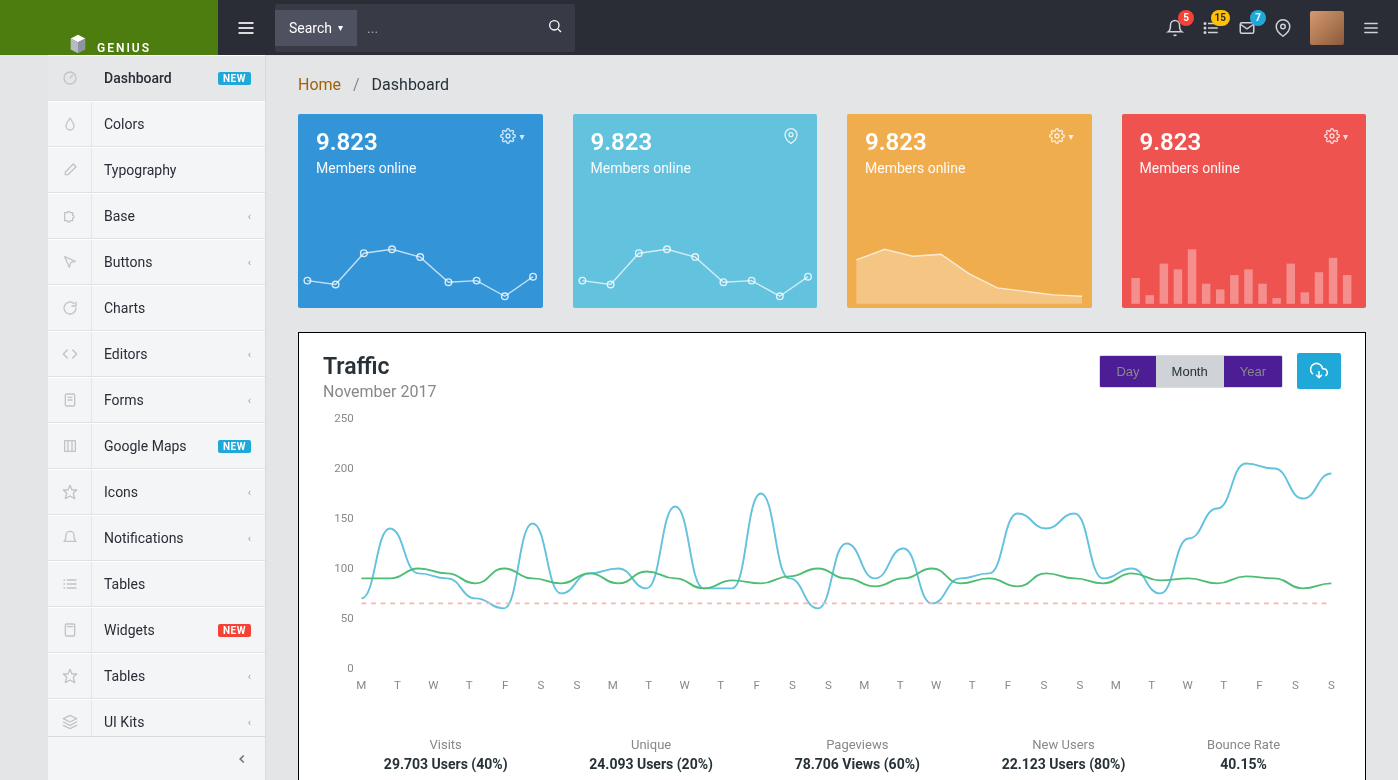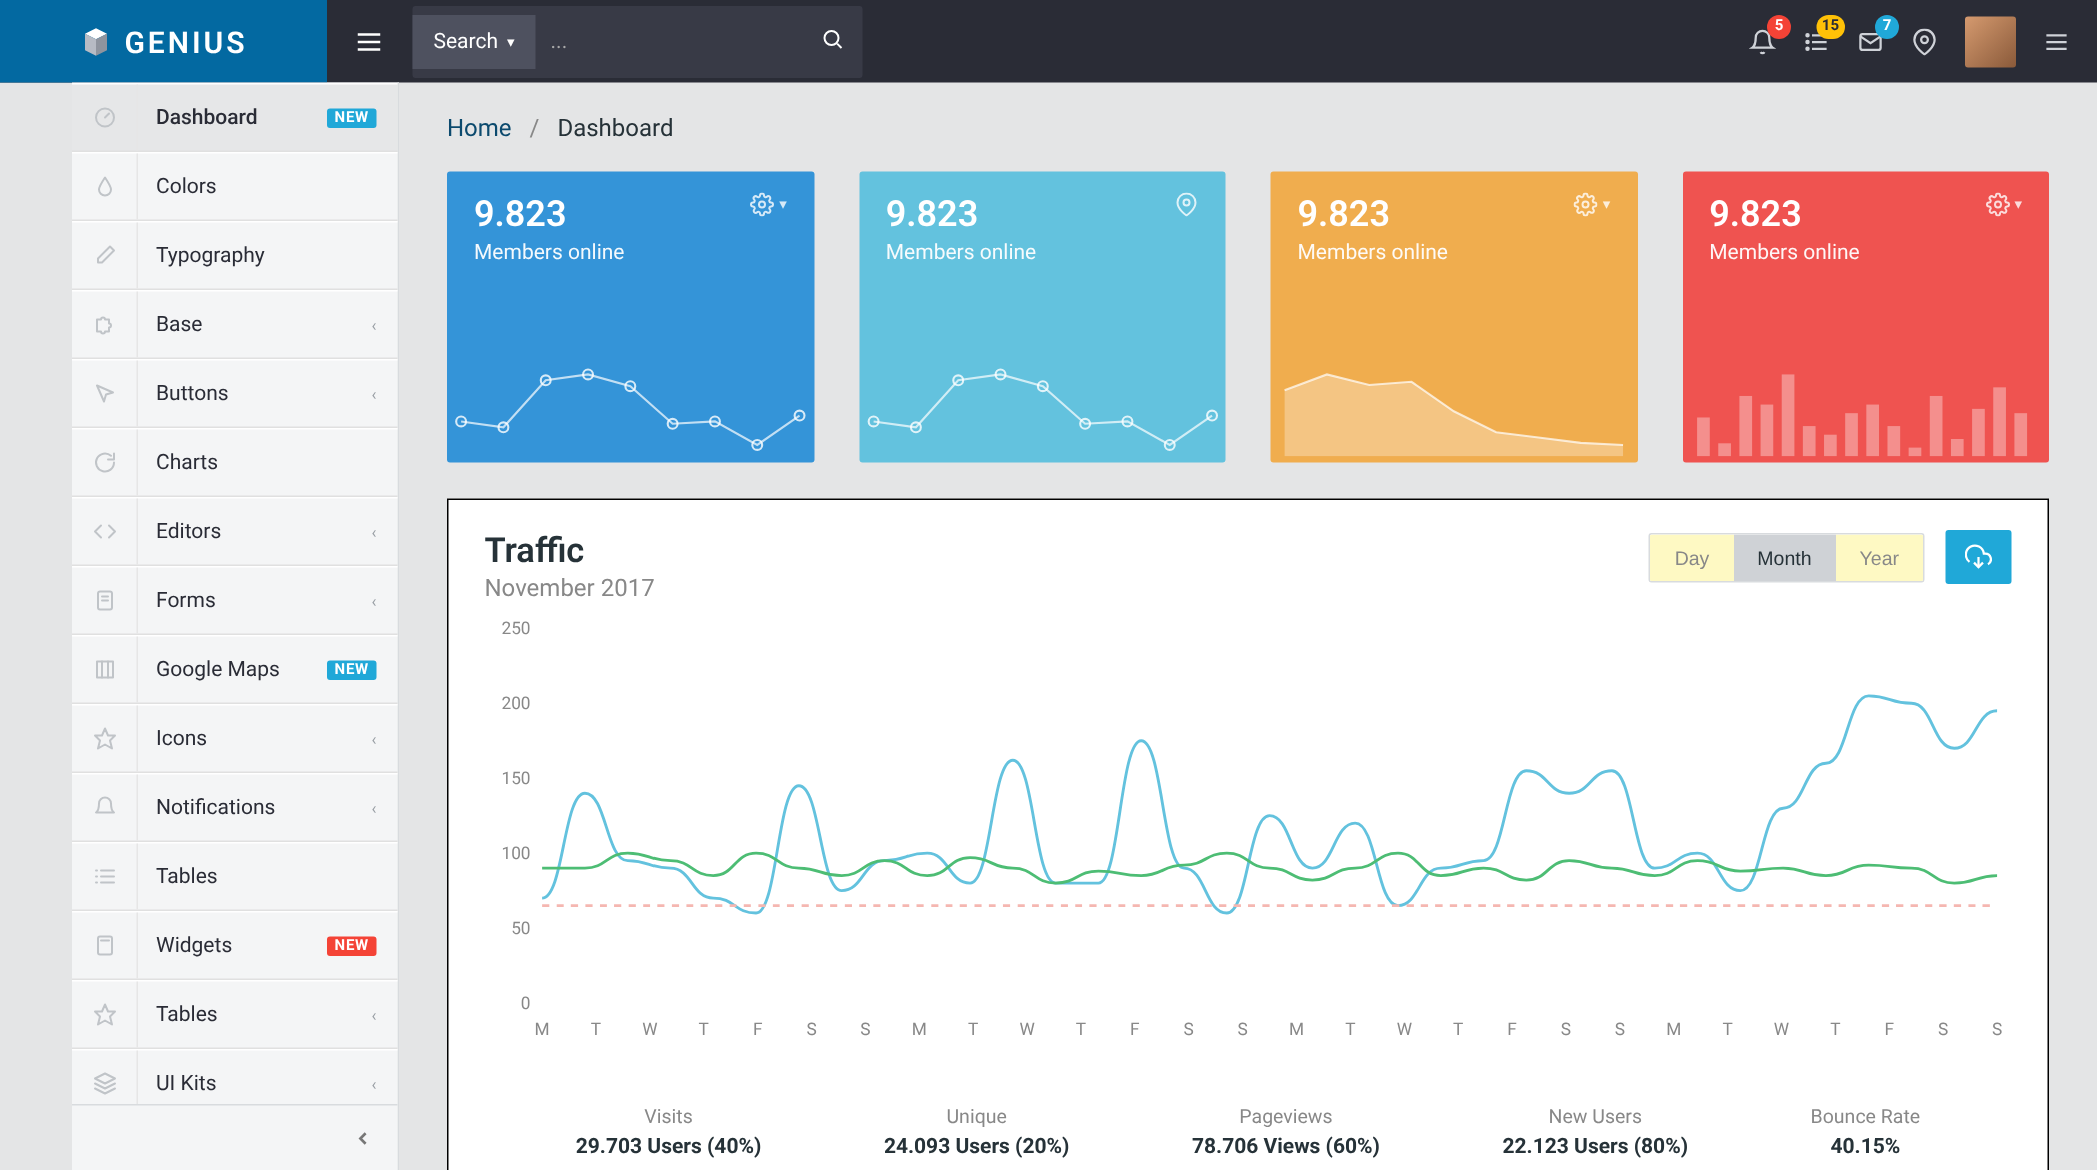--- a/index.html
+++ b/index.html
@@ -1,20 +1,20 @@
 <!DOCTYPE html>
 <html><head>
 <meta charset="utf-8">
 <style>
   * { box-sizing: border-box; margin: 0; padding: 0; }
   body { font-family: -apple-system, "Segoe UI", Roboto, "Helvetica Neue", Arial, sans-serif; background: #e4e5e6; color: #263238; font-size: 14px; overflow: hidden; }
   .app { display: flex; flex-direction: column; height: 780px; width: 1398px; }
   
   .header { height: 55px; background: #2a2c36; display: flex; align-items: center; color: #fff; }
-  .brand { width: 218px; height: 55px; background: #0369a1; display:flex; align-items:center; justify-content:center; gap:8px; font-weight:600; letter-spacing:2px; font-size:20px; }
+  .brand { width: 218px; height: 55px; background: #4d7c0f; display:flex; align-items:flex-end; justify-content:center; gap:8px; font-weight:600; letter-spacing:2px; font-size:12px; }
   .brand-icon { width: 22px; height: 22px; }
   .hamburger { width: 55px; height: 55px; display:flex;align-items:center;justify-content:center; cursor:pointer; color:#fff; }
   .search-wrap { display:flex; align-items:center; background:#383a46; height:48px; margin-left:2px; width:300px; border-radius:2px; }
   .search-btn { height:36px; padding:0 14px; background:#4e515f; color:#fff; display:flex; align-items:center; gap:6px; font-size:14px; cursor:pointer; }
   .search-btn .caret { font-size:10px; }
   .search-dots { color:#aaa; padding:0 10px; flex:1; }
   .search-icon { width:40px; text-align:center; }
   .header-right { margin-left:auto; display:flex; align-items:center; gap:18px; padding-right:18px; }
   .hicon { position:relative; color:#cfd2d8; cursor:pointer; }
   .hicon svg { width:18px; height:18px; display:block; }
@@ -32,21 +32,21 @@
   .nav-item .label { flex:1; padding-left:12px; font-size:14px; color:#2a2c36;}
   .nav-item.active { background:#e6e7e8; }
   .nav-item.active .label { font-weight:500; }
   .nav-item .chev { color:#9aa0a6; font-size:11px; }
   .tag { font-size:10px; font-weight:700; padding:1px 5px; border-radius:2px; color:#fff; letter-spacing:0.5px;}
   .tag-cyan { background:#20a8d8; }
   .tag-red { background:#f44336; }
   .sidebar-footer { height:44px; border-top:1px solid #d8dbde; display:flex; align-items:center; justify-content:flex-end; padding-right:16px; color:#777; cursor:pointer; background:#f4f5f6;}
   .main { flex:1; overflow-y:auto; }
   .breadcrumb { padding: 20px 32px; font-size:16px; }
-  .breadcrumb a { color:#0c4a6e; text-decoration:none; }
+  .breadcrumb a { color:#a16207; text-decoration:none; }
   .breadcrumb .sep { color:#888; margin:0 8px; }
   .content { padding: 0 32px 32px 32px; }
   
   .cards { display:flex; gap:30px; }
   .card { flex:1; height:194px; border-radius:2px; color:#fff; padding:14px 18px 0 18px; position:relative; overflow:hidden; }
   .card .topline { display:flex; justify-content:space-between; align-items:flex-start; }
   .card .value { font-size:24px; font-weight:600; }
   .card .sub { font-size:14px; opacity:.95; margin-top:4px; }
   .c-blue   { background:#3494d8; }
   .c-lblue  { background:#63c2de; }
@@ -54,21 +54,21 @@
   .c-red    { background:#ef5350; }
   .card .settings { opacity:.8; cursor:pointer; display:flex; align-items:center; gap:3px;}
   .spark { position:absolute; left:0; right:0; bottom:0; height:70px; }
   
   .panel { background:#fff; border:1px solid #000000; margin-top:24px; padding:20px 24px; position:relative;}
   .panel-head { display:flex; justify-content:space-between; align-items:flex-start; }
   .panel-title { font-size:23px; font-weight:600; }
   .panel-sub { color:#888; font-size:16px; margin-top:2px;}
   .toolbar { display:flex; align-items:center; gap:14px; }
   .seg { display:flex; border:1px solid #d8dbde; border-radius:2px; overflow:hidden;}
-  .seg button { border:none; background:#fef9c3; padding:8px 16px; color:#888; font-size:13px; cursor:pointer; }
+  .seg button { border:none; background:#4c1d95; padding:8px 16px; color:#888; font-size:13px; cursor:pointer; }
   .seg button.active { background:#cfd2d6; color:#263238; }
   .cloud-btn { width:44px; height:36px; background:#20a8d8; color:#fff; border:none; display:flex; align-items:center; justify-content:center; cursor:pointer; border-radius:2px;}
   .chart-zone { position:relative; height:320px; margin-top:8px; }
   .chart-zone svg { position:absolute; inset:0; }
   .y-label { fill:#888; font-size:12px; text-anchor:end; }
   .x-label { fill:#888; font-size:12px; text-anchor:middle; }
   
   .stats-row { display:flex; justify-content:space-around; margin-top:8px; padding:0 20px;}
   .stat { text-align:center; }
   .stat .s-label { color:#888; font-size:13px; }

